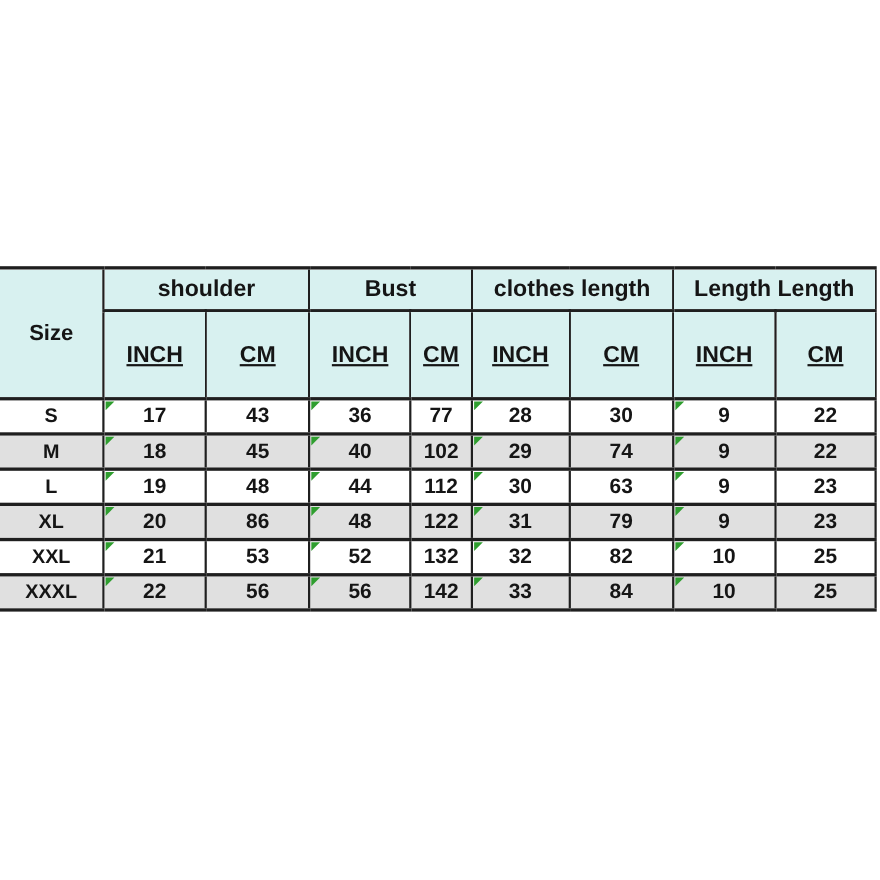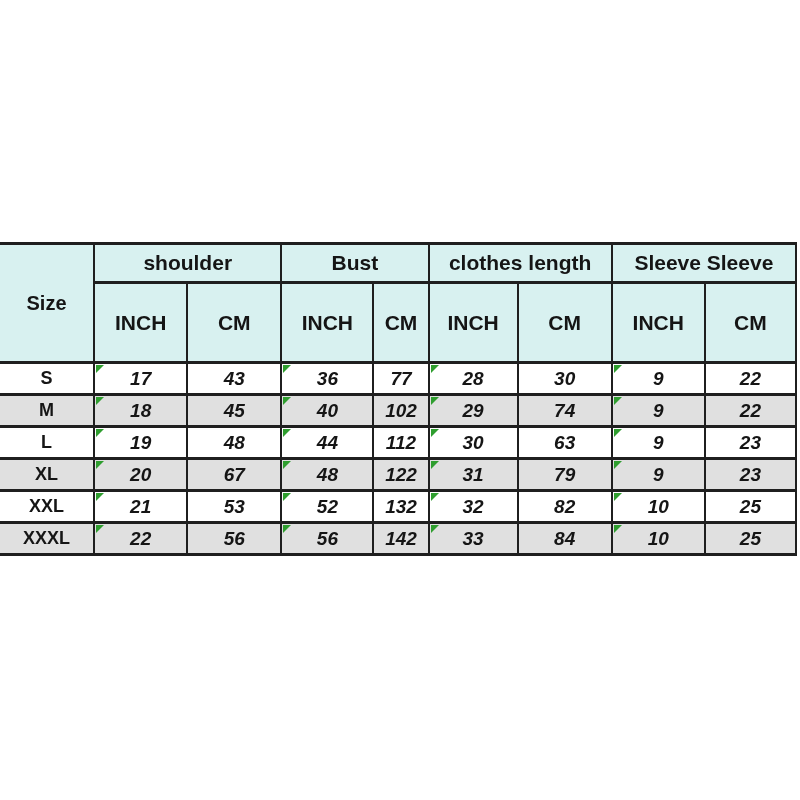--- a/index.html
+++ b/index.html
@@ -23,25 +23,25 @@
   .size-chart th,.size-chart td{
     border:solid var(--border);
     border-width:3px 2px;
     text-align:center;vertical-align:middle;padding:0;
     position:relative;
     overflow:hidden;
   }
   .size-chart thead th{background:var(--header-bg);font-size:21px;margin-top:20px;}
   .size-chart th.corner{font-size:20px;}
   .size-chart thead tr.group-row{height:39px;}
-  .size-chart thead tr.unit-row{height:80px;}
+  .size-chart thead tr.unit-row{height:80px;text-decoration:underline;}
   .size-chart tbody tr{height:32px;background:#ffffff;}
   .size-chart tbody tr.shaded{background:var(--shaded-bg);}
   .size-chart tbody th{font-size:18px;}
-  .size-chart tbody td{font-size:19px;font-style:italic;}
+  .size-chart tbody td{font-size:19px;}
   .accent-top{border-top:3px solid var(--accent-green);}
   .tri{
     position:absolute;top:1px;left:1px;width:0;height:0;
     border-top:8px solid var(--tri-green);
     border-right:8px solid transparent;
   }
   col.c-size{width:95px;}
   col.c-sh-inch{width:93px;}
   col.c-sh-cm{width:94px;}
   col.c-bu-inch{width:92px;}
@@ -66,21 +66,21 @@
         <col class="c-cl-cm">
       <col class="c-sl-inch">
         <col class="c-sl-cm">
     </colgroup>
     <thead>
       <tr class="group-row">
           <th rowspan="2" class="corner">Size</th>
           <th colspan="2">shoulder</th>
           <th colspan="2" class="accent-top">Bust</th>
           <th colspan="2">clothes length</th>
-          <th colspan="2">Sleeve Sleeve</th>
+          <th colspan="2">Length Length</th>
         </tr>
       <tr class="unit-row">
           <th>INCH</th>
           <th>CM</th>
           <th>INCH</th>
           <th>CM</th>
           <th>INCH</th>
           <th>CM</th>
           <th>INCH</th>
           <th>CM</th>
@@ -116,21 +116,21 @@
           <td><span class="tri"></span>44</td>
           <td>112</td>
           <td><span class="tri"></span>30</td>
           <td>63</td>
           <td><span class="tri"></span>9</td>
           <td>23</td>
         </tr>
         <tr class="shaded">
           <th>XL</th>
           <td><span class="tri"></span>20</td>
-          <td>67</td>
+          <td>86</td>
           <td><span class="tri"></span>48</td>
           <td>122</td>
           <td><span class="tri"></span>31</td>
           <td>79</td>
           <td><span class="tri"></span>9</td>
           <td>23</td>
         </tr>
         <tr>
           <th>XXL</th>
           <td><span class="tri"></span>21</td>

